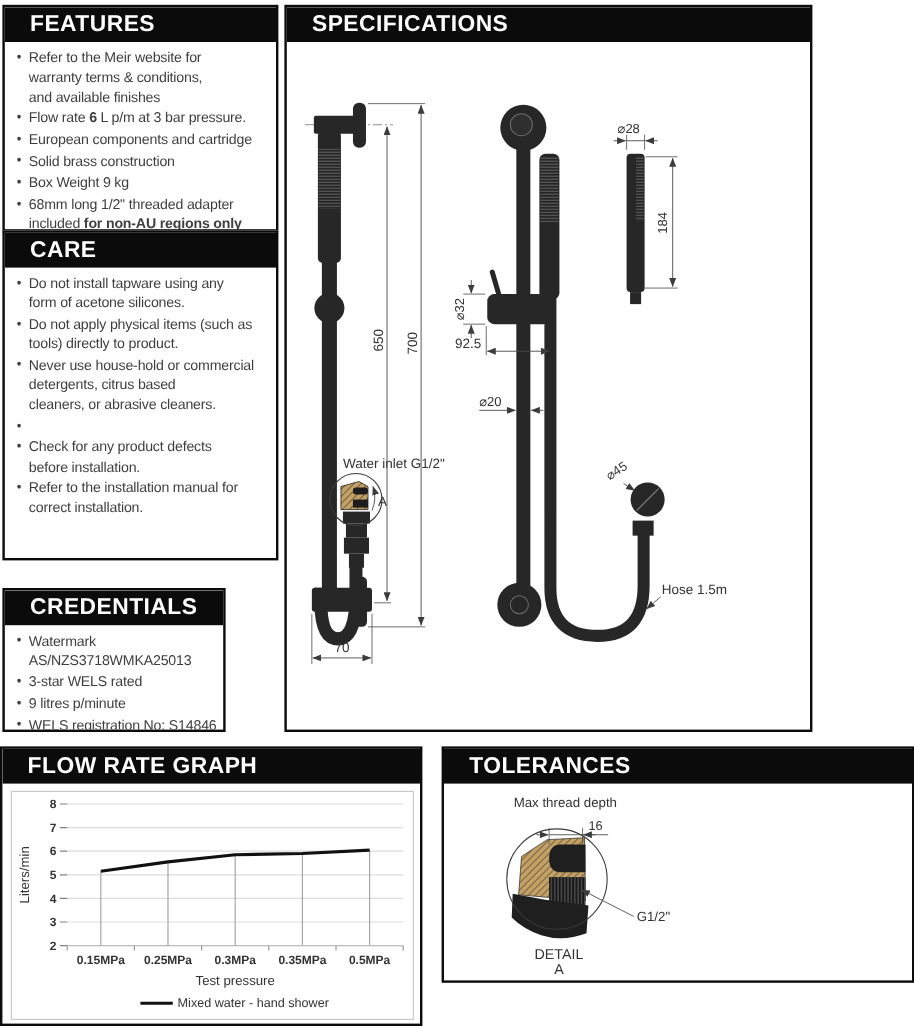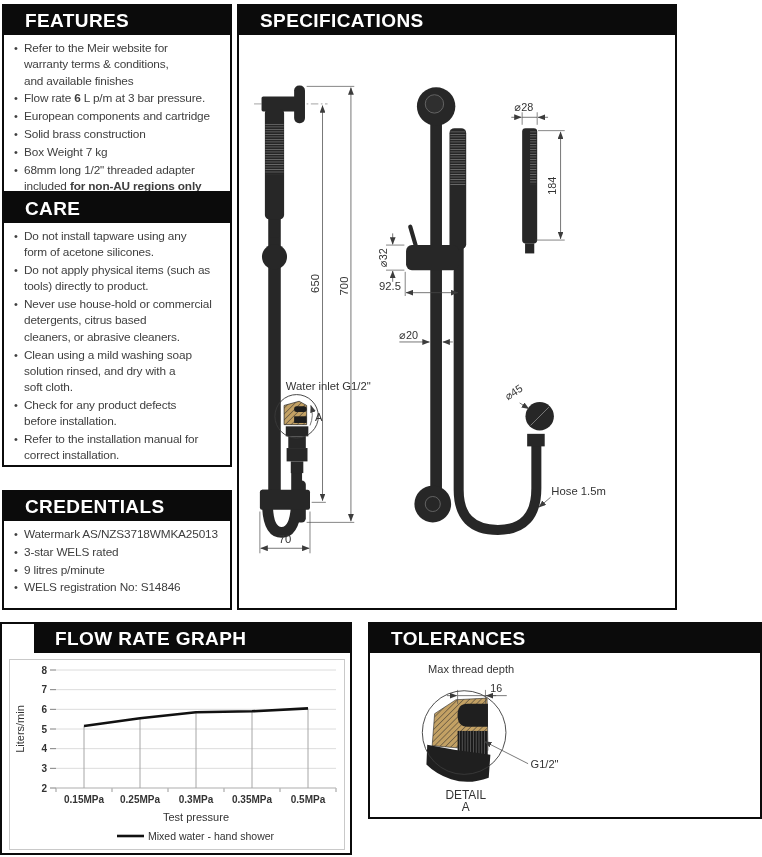--- a/index.html
+++ b/index.html
@@ -3,23 +3,23 @@
 <meta charset="utf-8">
 <style>
   html,body{margin:0;padding:0;background:#fff;}
   .page{position:relative;width:762px;height:857px;background:#fff;overflow:hidden;
         font-family:"Liberation Sans","DejaVu Sans",sans-serif;}
   .panel{position:absolute;border:2px solid #0b0b0b;background:#fff;box-sizing:border-box;overflow:hidden;}
   .phead{background:#0b0b0b;color:#fff;height:29px;display:flex;align-items:center;
          padding-left:21px;font-weight:bold;font-size:19px;letter-spacing:.4px;}
   #p-features{left:2px;top:4px;width:230px;height:189px;}
   #p-care{left:2px;top:192px;width:230px;height:275px;}
-  #p-credentials{left:2px;top:490px;width:230px;height:120px;}
+  #p-credentials{left:2px;top:490px;width:186px;height:120px;}
   #p-specs{left:237px;top:4px;width:440px;height:606px;}
-  #p-flow{left:0px;top:622px;width:352px;height:233px;padding-left:32px;}
+  #p-flow{left:0px;top:622px;width:352px;height:233px;}
   #p-tol{left:368px;top:622px;width:394px;height:197px;}
   .bullets{padding:5px 3px 0 7px;font-size:11.8px;line-height:16.3px;letter-spacing:-.15px;color:#3e3e3e;}
   .bullet-item{display:flex;margin-bottom:1.5px;}
   .dot{flex:0 0 13px;width:13px;padding-left:3px;box-sizing:border-box;font-size:11px;}
   .bt{white-space:pre-wrap;}
   .bt b{font-weight:bold;}
   .drawwrap{position:absolute;left:0;top:29px;right:0;bottom:0;}
   .chartbox{position:absolute;left:7px;top:35px;width:336px;height:191px;border:1px solid #c9c9c9;box-sizing:border-box;}
   svg text{font-family:"Liberation Sans","DejaVu Sans",sans-serif;fill:#333;}
   .solid{fill:#272727;}
@@ -53,21 +53,21 @@
         <div class="bullet-item">
           <span class="dot">•</span>
           <span class="bt"><span>European components and cartridge</span></span>
         </div>
         <div class="bullet-item">
           <span class="dot">•</span>
           <span class="bt"><span>Solid brass construction</span></span>
         </div>
         <div class="bullet-item">
           <span class="dot">•</span>
-          <span class="bt"><span>Box Weight 7 kg</span></span>
+          <span class="bt"><span>Box Weight 9 kg</span></span>
         </div>
         <div class="bullet-item">
           <span class="dot">•</span>
           <span class="bt"><span>68mm long 1/2" threaded adapter
 included </span><b>for non-AU regions only</b></span>
         </div>
       </div>
   </section>
 
   <section class="panel" id="p-care">
@@ -86,23 +86,20 @@
 tools) directly to product.</span></span>
         </div>
         <div class="bullet-item">
           <span class="dot">•</span>
           <span class="bt"><span>Never use house-hold or commercial
 detergents, citrus based
 cleaners, or abrasive cleaners.</span></span>
         </div>
         <div class="bullet-item">
           <span class="dot">•</span>
-          <span class="bt"><span>Clean using a mild washing soap
-solution rinsed, and dry with a
-soft cloth.</span></span>
         </div>
         <div class="bullet-item">
           <span class="dot">•</span>
           <span class="bt"><span>Check for any product defects
 before installation.</span></span>
         </div>
         <div class="bullet-item">
           <span class="dot">•</span>
           <span class="bt"><span>Refer to the installation manual for
 correct installation.</span></span>

